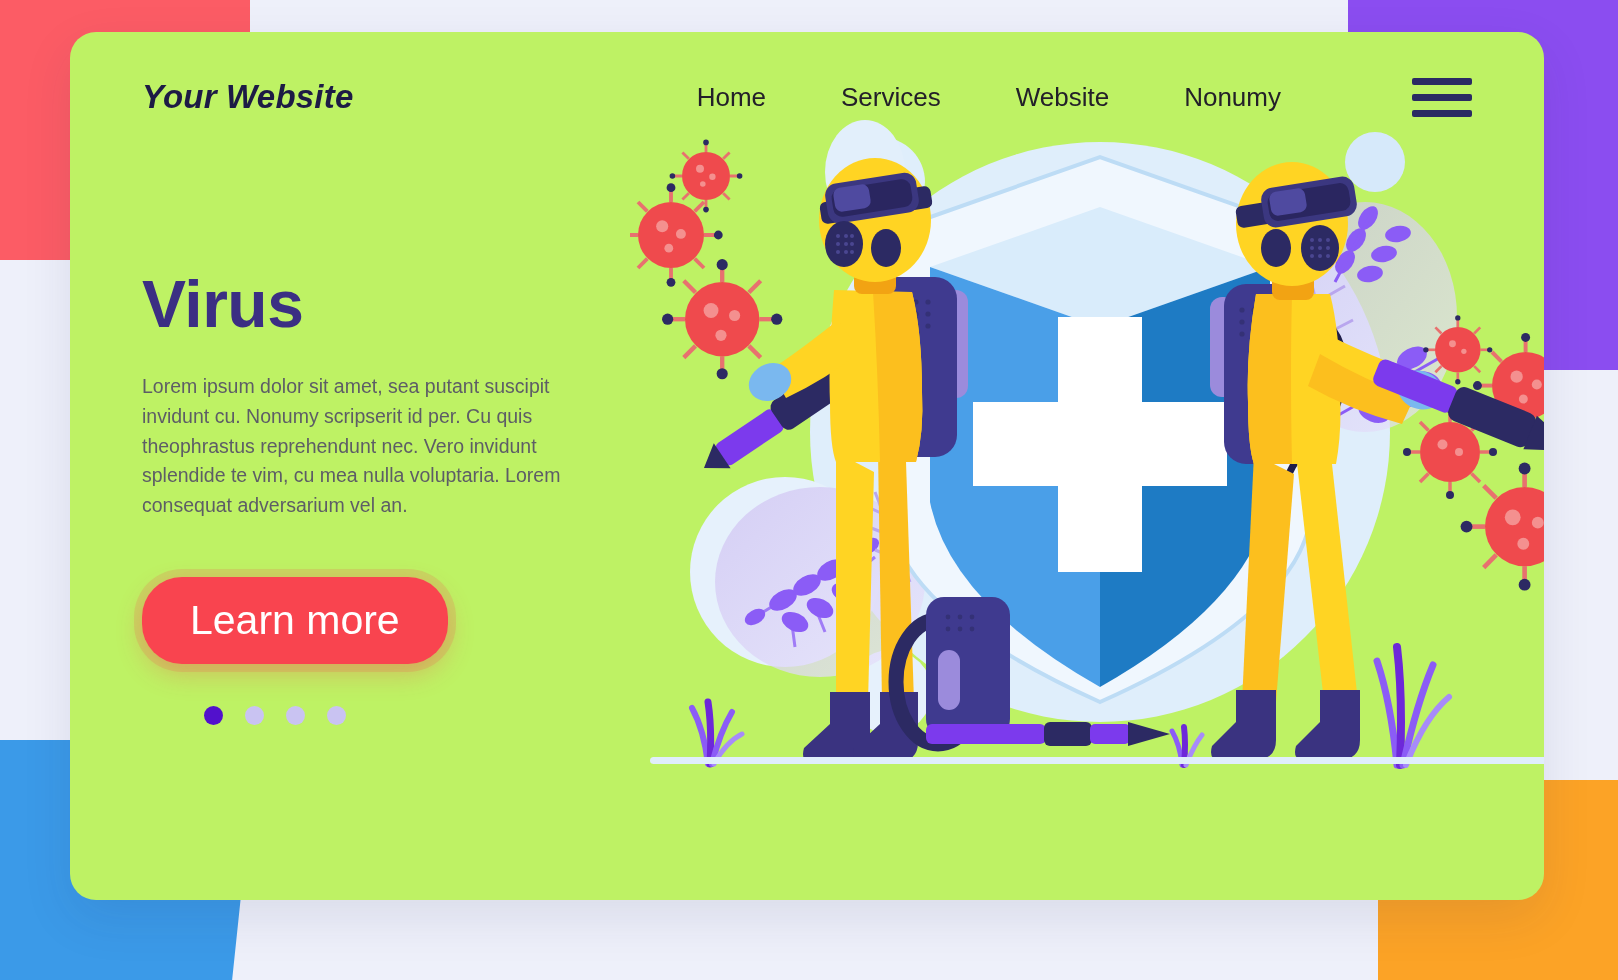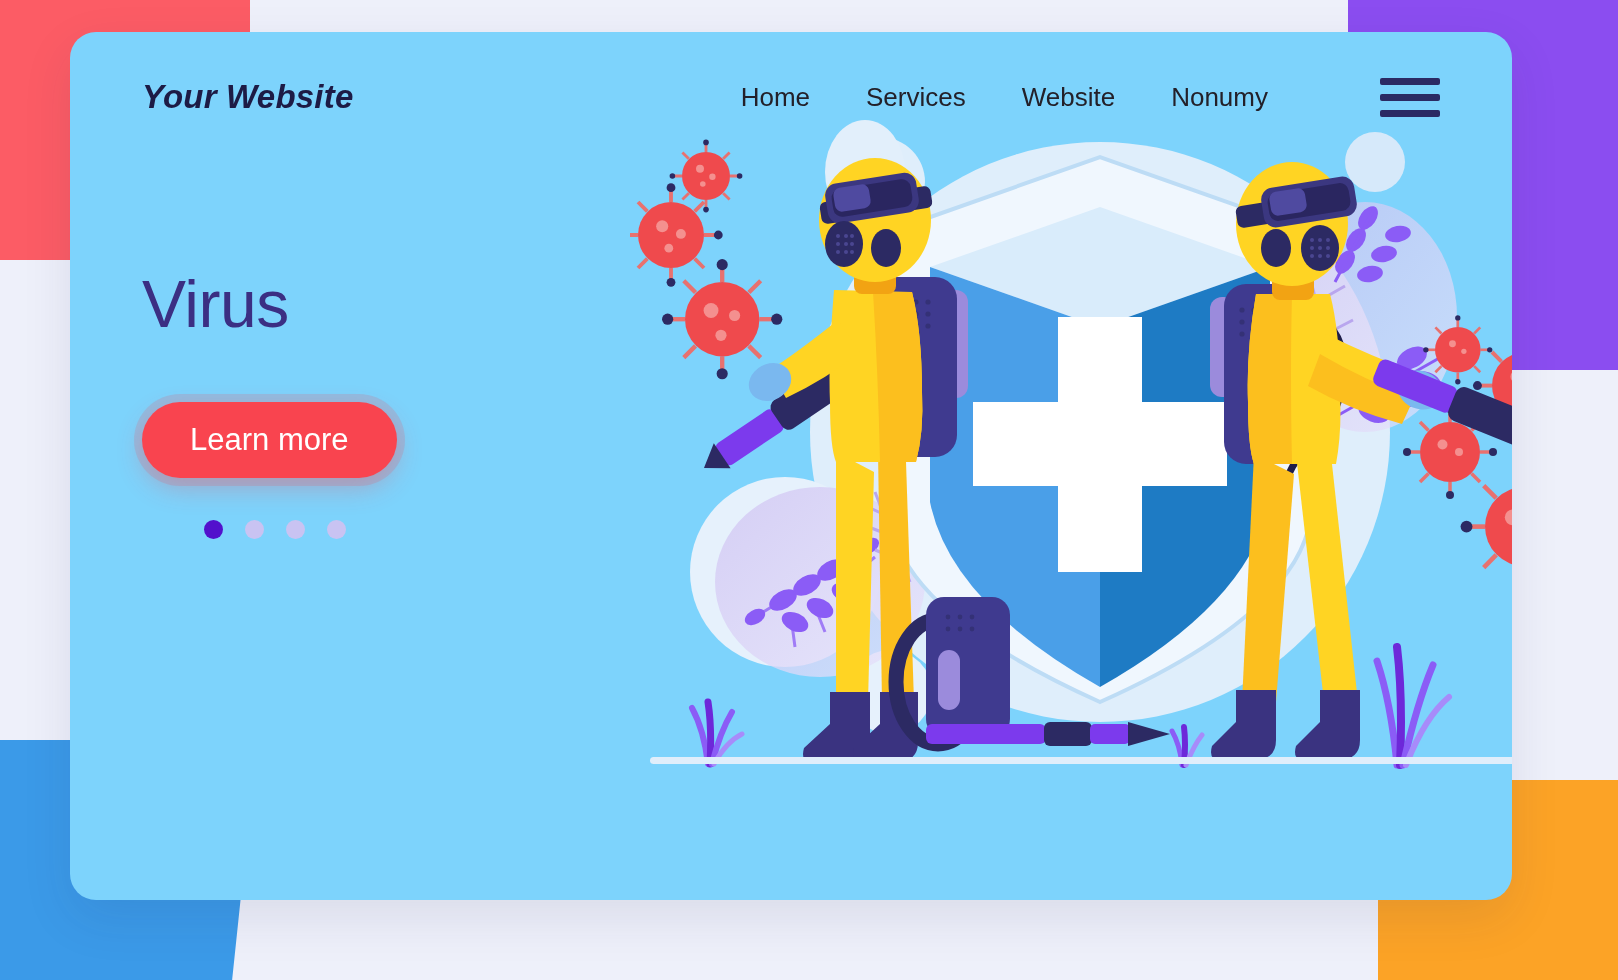--- a/index.html
+++ b/index.html
@@ -36,71 +36,72 @@
     position:absolute;right:-60px;bottom:-80px;
     width:300px;height:280px;
     background:#fca326;
     border-radius:80px 0 0 0;
   }
 
   
   .card{
     position:absolute;left:70px;top:32px;
     width:1442px;height:868px;
-    background:#7dd3fc;
+    background:#bef264;
     border-radius:26px;
     box-shadow:0 18px 50px rgba(40,40,90,.10);
     overflow:hidden;
+    padding-left:32px;
   }
 
   
   .header{
     position:absolute;left:0;top:0;width:100%;height:130px;
     display:flex;align-items:center;
     padding:0 72px 0 72px;
     box-sizing:border-box;
     z-index:40;
   }
   .logo{
     font-size:33px;font-style:italic;font-weight:700;
     color:#1d1b45;letter-spacing:.2px;
     white-space:nowrap;cursor:pointer;
   }
   .nav{
-    margin-left:auto;display:flex;align-items:center;gap:56px;
+    margin-left:auto;display:flex;align-items:center;gap:75px;
   }
   .nav-link{
     font-size:26px;color:#232029;text-decoration:none;
     cursor:pointer;white-space:nowrap;
   }
   .burger{
     margin-left:56px;width:60px;height:40px;
     display:flex;flex-direction:column;justify-content:center;gap:9px;
     cursor:pointer;
   }
   .burger span{display:block;height:7px;width:100%;background:#2b2a63;border-radius:2px;}
 
   
   .copy{
     position:absolute;left:72px;top:230px;width:520px;z-index:30;
   }
   .title{
-    font-size:66px;line-height:1.28;font-weight:400;
+    font-size:66px;line-height:1.28;font-weight:700;
     color:#3b2f83;margin:0 0 26px 0;letter-spacing:-.5px;
   }
   .title .l2{display:block;}
   .body-text{
     font-size:19.5px;line-height:1.52;color:#5d5d66;
     margin:0;width:470px;
   }
   .cta-wrap{margin-top:56px;}
   .cta{
     display:inline-block;border:none;cursor:pointer;
     background:#f9444f;color:#ffffff;
-    font-size:31px;font-family:inherit;
+    font-size:41px;font-family:inherit;
     padding:20px 48px;border-radius:40px;
     box-shadow:0 0 0 8px rgba(249,68,79,.16), 0 10px 26px rgba(249,68,79,.30);
   }
   .dots{display:flex;gap:22px;margin-top:42px;margin-left:62px;}
   .dot{width:19px;height:19px;border-radius:50%;background:#c9c3f2;cursor:pointer;}
   .dot.active{background:#5211cc;}
 
   
   .illus{
     position:absolute;left:560px;top:70px;
@@ -135,20 +136,21 @@
         <span></span>
       </div>
     </nav>
   </div>
 
   <div class="copy">
     <h1 class="title">
       <span>Virus</span>
     </h1>
 
+    <p class="body-text">Lorem ipsum dolor sit amet, sea putant suscipit invidunt cu. Nonumy scripserit id per. Cu quis theophrastus reprehendunt nec. Vero invidunt splendide te vim, cu mea nulla voluptaria. Lorem consequat adversarium vel an.</p>
 
     <div class="cta-wrap">
       <button class="cta">Learn more</button>
     </div>
 
     <div class="dots">
       <div class="dot active"></div>
       <div class="dot"></div>
       <div class="dot"></div>
       <div class="dot"></div>

